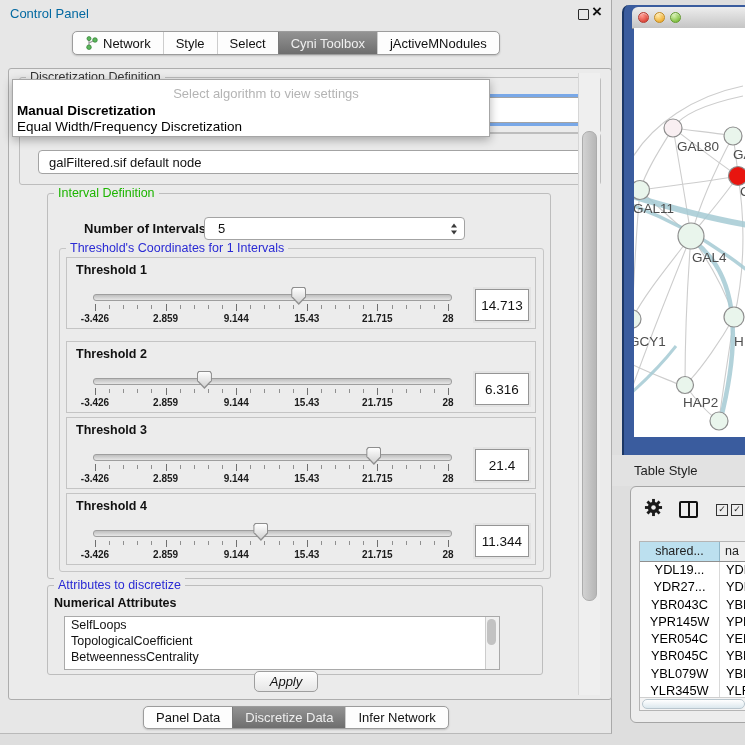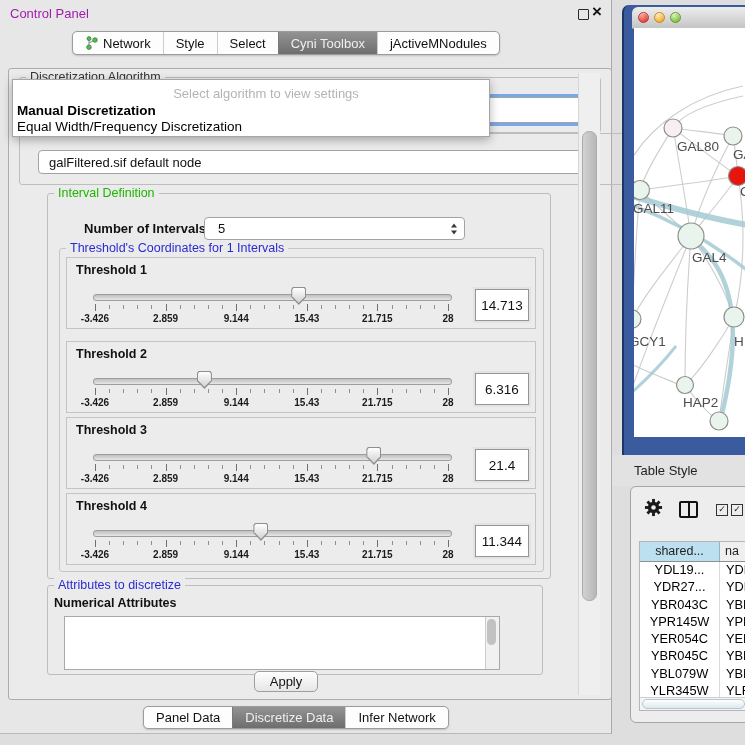--- a/index.html
+++ b/index.html
@@ -1,19 +1,19 @@
 <!DOCTYPE html>
 <html><head>
 <meta charset="utf-8">
 <style>
   html,body{margin:0;padding:0;}
   body{width:745px;height:745px;overflow:hidden;font-family:"Liberation Sans","DejaVu Sans",sans-serif;background:#DEDEDE;position:relative;}
   
   .cp-window{position:absolute;left:0;top:0;width:611px;height:733px;background:#E7E7E7;border-right:1px solid #A9A9A9;border-bottom:1px solid #B9B9B9;}
-  .cp-title{position:absolute;left:10px;top:6px;font-size:13px;color:#a21caf;}
+  .cp-title{position:absolute;left:10px;top:6px;font-size:13px;color:#0369a1;}
   .float-icon{position:absolute;left:578px;top:9px;width:9px;height:9px;border:1.5px solid #2a2a2a;border-radius:1px;}
   .close-icon{position:absolute;left:592px;top:2px;font-size:17px;font-weight:900;color:#111;line-height:20px;}
   
   .segbar{position:absolute;display:flex;background:#FDFDFD;border:1px solid #9C9C9C;border-radius:5px;overflow:hidden;height:22px;box-shadow:0 1px 2px rgba(0,0,0,.18);}
   .seg{display:flex;align-items:center;gap:5px;padding:0 12px;font-size:13px;color:#111;border-left:1px solid #CDCDCD;white-space:nowrap;}
   .seg:first-child{border-left:none;}
   .seg.sel{background:linear-gradient(#939393,#6E6E6E);color:#EFEFEF;border-left-color:#7a7a7a;}
   
   .content-panel{position:absolute;left:8px;top:68px;width:602px;height:630px;background:#EBEBEB;border:1px solid #ADADAD;border-radius:3px;}
   .group{position:absolute;border:1px solid #BDBDBD;border-radius:3px;}
@@ -106,25 +106,25 @@
         <span>Cyni Toolbox</span>
       </div>
     <div class="seg">
         <span>jActiveMNodules</span>
       </div>
   </div>
 
   <div class="content-panel">
 
     <div class="group" style="left:10px;top:8px;width:580px;height:54px;">
-      <div class="legend">Discretization Algorithm</div>
+      <div class="legend">Discretization Definition</div>
     </div>
     <div class="combo focusring" style="left:17px;top:28px;width:558px;height:26px;"></div>
 
-    <div class="group" style="left:10px;top:64px;width:580px;height:50px;padding-left:37px;">
+    <div class="group" style="left:10px;top:64px;width:580px;height:50px;">
       <div class="legend">Table Data</div>
       <div class="combo" style="left:18px;top:16px;width:554px;height:24px;">
         <span>galFiltered.sif default node</span>
         <span class="stepper">
             <span class="arr-up"></span>
             <span class="arr-down"></span>
           </span>
       </div>
     </div>
 
@@ -303,27 +303,32 @@
               <div class="thr-value">11.344</div>
             </div>
           </div>
       </div>
     </div>
 
     <div class="group" style="left:38px;top:516px;width:494px;height:88px;">
       <div class="legend blue">Attributes to discretize</div>
       <div class="bold-label" style="left:6px;top:10px;">Numerical Attributes</div>
       <div class="attr-list">
+        <div id="attrList">
+            <div class="attr-item">SelfLoops</div>
+            <div class="attr-item">TopologicalCoefficient</div>
+            <div class="attr-item">BetweennessCentrality</div>
+          </div>
         <div class="alist-sb">
             <div class="alist-thumb"></div>
           </div>
       </div>
     </div>
 
-    <button class="apply" style="font-family:inherit;">Apply</button>
+    <button class="apply" style="font-family:inherit;font-style:italic;">Apply</button>
 
     <div class="vscroll">
       <div class="vthumb"></div>
     </div>
   </div>
 
   <div class="popup">
     <div class="popup-ph">Select algorithm to view settings</div>
     <div class="popup-opt" style="top:23px;font-weight:bold;">Manual Discretization</div>
     <div class="popup-opt" style="top:39px;">Equal Width/Frequency Discretization</div>

